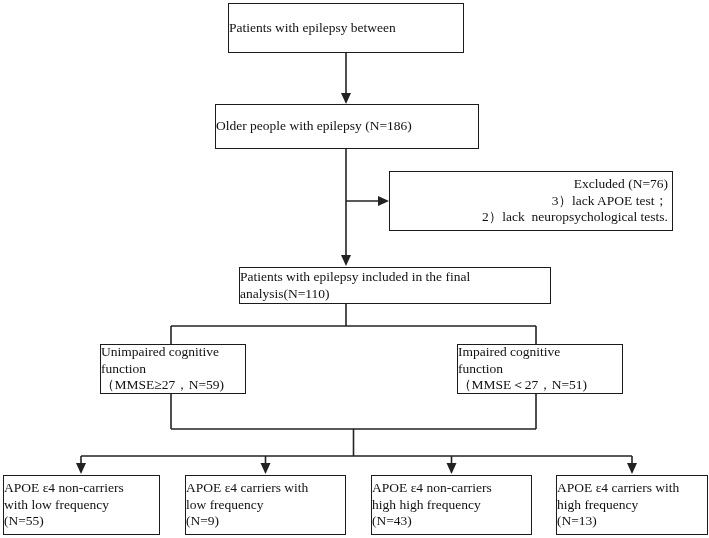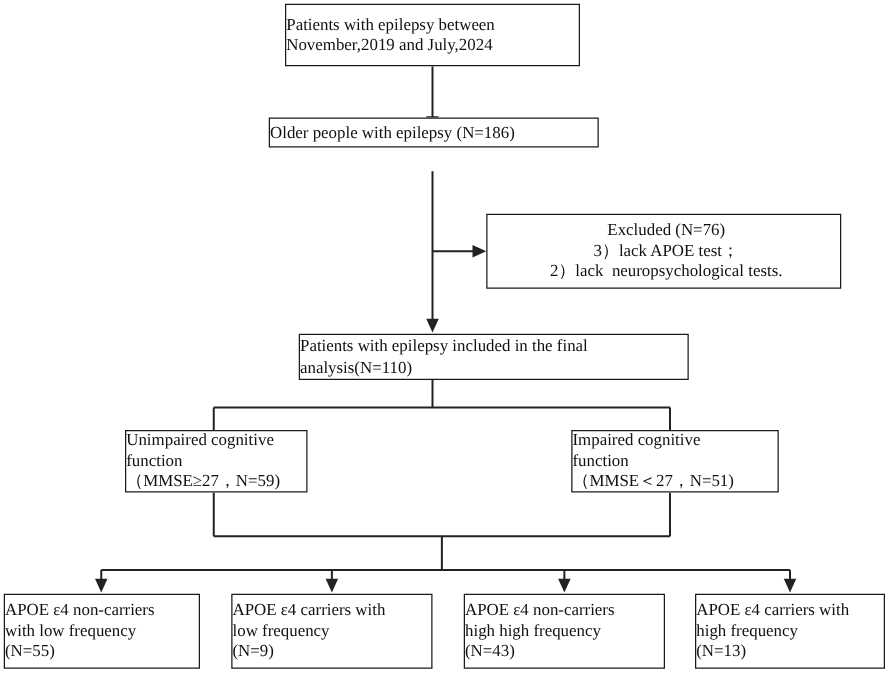--- a/index.html
+++ b/index.html
@@ -30,28 +30,28 @@
     display: flex;
     flex-direction: column;
     justify-content: center;
     align-items: flex-start;
     text-align: center;
     font-size: 13.5px;
     line-height: 1.22;
   }
   .box .ln { white-space: pre-wrap; }
   .box.left-align {
-    align-items: center;
+    align-items: flex-end;
     text-align: left;
     padding-left: 8px;
     padding-right: 4px;
   }
   
   #box-start      { left: 228px; top: 3px;   width: 236px; height: 50px; }
-  #box-older      { left: 215px; top: 94px; width: 264px; height: 24px; }
+  #box-older      { left: 215px; top: 104px; width: 264px; height: 45px; }
   #box-excluded   { left: 389px; top: 171px; width: 284px; height: 60px; }
   #box-final      { left: 239px; top: 267px; width: 312px; height: 37px; }
   #box-unimpaired { left: 100px; top: 344px; width: 146px; height: 50px; }
   #box-impaired   { left: 457px; top: 344px; width: 166px; height: 50px; }
   #box-group1     { left: 3px;   top: 475px; width: 157px; height: 60px; }
   #box-group2     { left: 185px; top: 475px; width: 161px; height: 60px; }
   #box-group3     { left: 371px; top: 475px; width: 161px; height: 60px; }
   #box-group4     { left: 556px; top: 475px; width: 152px; height: 60px; }
 </style>
 </head>
@@ -90,21 +90,20 @@
       <polygon points="378,196 378,206 389,201"></polygon>
       <polygon points="76,463 86,463 81,474"></polygon>
       <polygon points="260.5,463 270.5,463 265.5,474"></polygon>
       <polygon points="446.5,463 456.5,463 451.5,474"></polygon>
       <polygon points="627,463 637,463 632,474"></polygon>
     </g>
   </svg>
 
   <div class="box" id="box-start">
     <div class="ln">Patients with epilepsy between</div>
-    <div class="ln">November,2019 and July,2024</div>
   </div>
 
   <div class="box" id="box-older">
     <div class="ln">Older people with epilepsy (N=186)</div>
   </div>
 
   <div class="box left-align" id="box-excluded">
     <div class="ln">Excluded (N=76)</div>
     <div class="ln">3）lack APOE test；</div>
     <div class="ln">2）lack  neuropsychological tests.</div>

